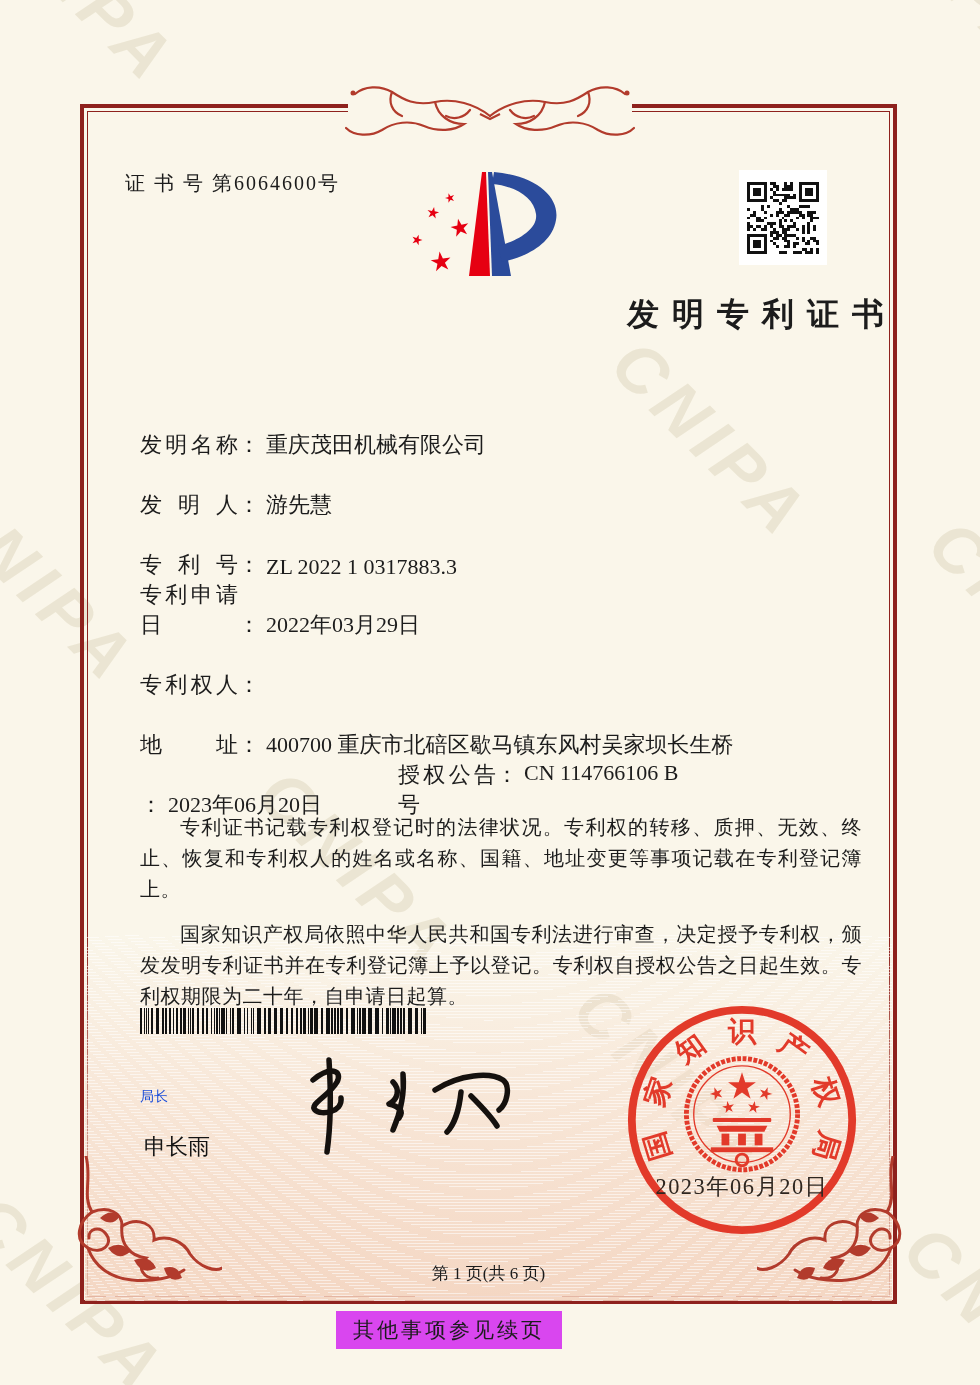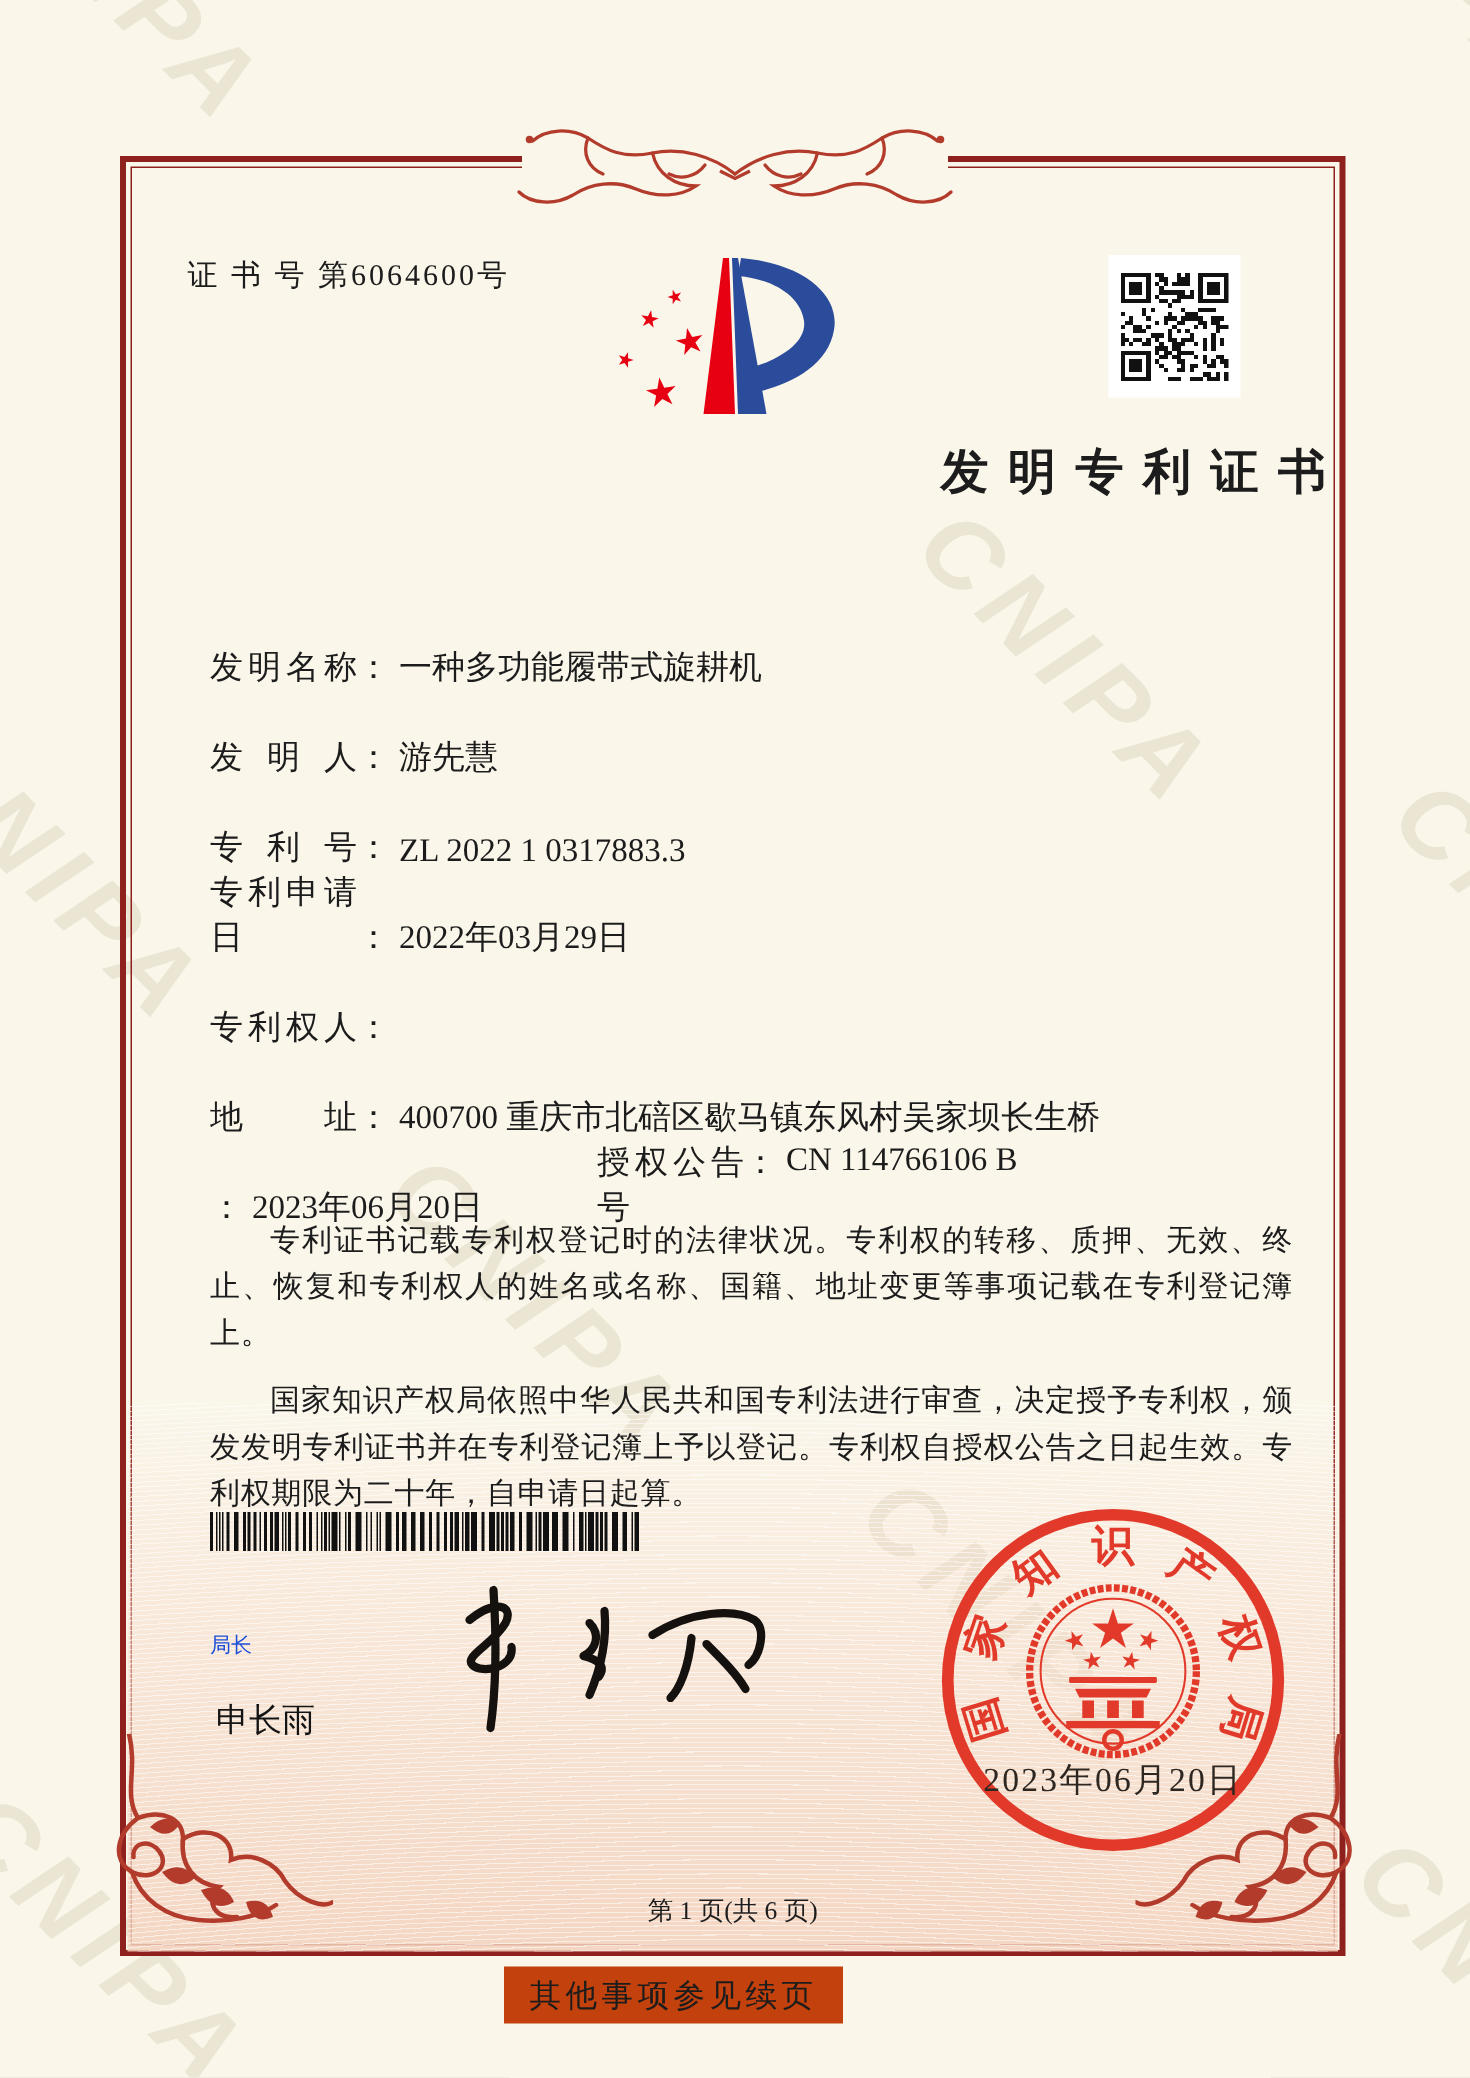--- a/index.html
+++ b/index.html
@@ -62,21 +62,21 @@
   .barcode{position:absolute;left:140px;top:1008px}
   
   .sig-title{position:absolute;left:140px;top:1088px;font-size:14px;font-family:Liberation Serif, serif;color:#1d4ed8}
   .sig-name{position:absolute;left:144px;top:1132px;font-size:22px;font-family:Liberation Mono, monospace;color:#141414}
   .sig-script{position:absolute;left:285px;top:1052px}
   
   .seal{position:absolute;left:625px;top:1003px}
   
   .page-info{position:absolute;left:80px;top:1262px;width:817px;text-align:center;font-size:17px}
   .cont-box{
-    position:absolute;left:336px;top:1311px;width:226px;height:38px;background:#c2410c;
+    position:absolute;left:336px;top:1311px;width:226px;height:38px;background:#d946ef;
     display:flex;align-items:center;justify-content:center;font-size:21px;letter-spacing:3px;
   }
   .orn-top{position:absolute;left:330px;top:76px;z-index:3}
   .orn-corner{position:absolute;top:1156px;z-index:3}
   .orn-bl{left:72px}
   .orn-br{left:757px;transform:scaleX(-1)}
   .defs-hidden{position:absolute;width:0;height:0;overflow:hidden}
 </style>
 </head>
 <body>
@@ -352,21 +352,21 @@
           <rect x="24" y="24" width="1" height="1" fill="#111"></rect>
         </svg>
     </div>
 
     <div class="doc-title">发明专利证书</div>
 
     <div class="fields">
       <div class="f-row">
         <span class="f-label">发明名称</span>
           <span class="f-colon">：</span>
-        <span class="f-value">一种多功能履带式旋耕机</span>
+        <span class="f-value">重庆茂田机械有限公司</span>
       </div>
       <div class="f-row">
         <span class="f-label">发明人</span>
           <span class="f-colon">：</span>
         <span class="f-value">游先慧</span>
       </div>
       <div class="f-row">
         <span class="f-label">专利号</span>
           <span class="f-colon">：</span>
         <span class="f-value">ZL 2022 1 0317883.3</span>

